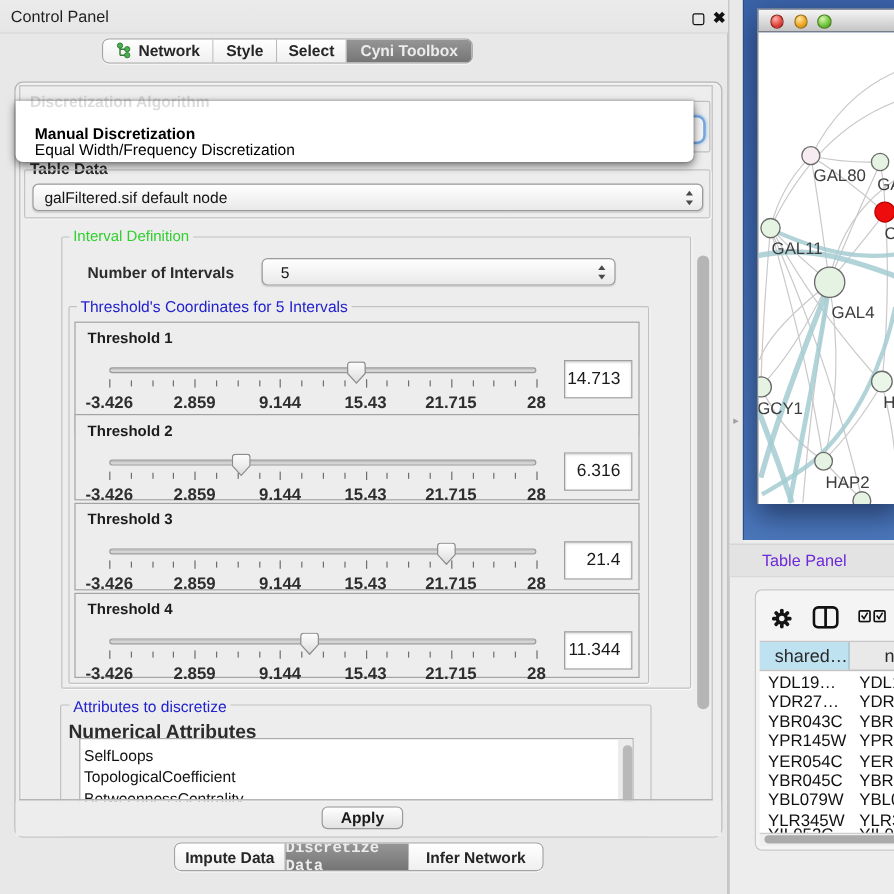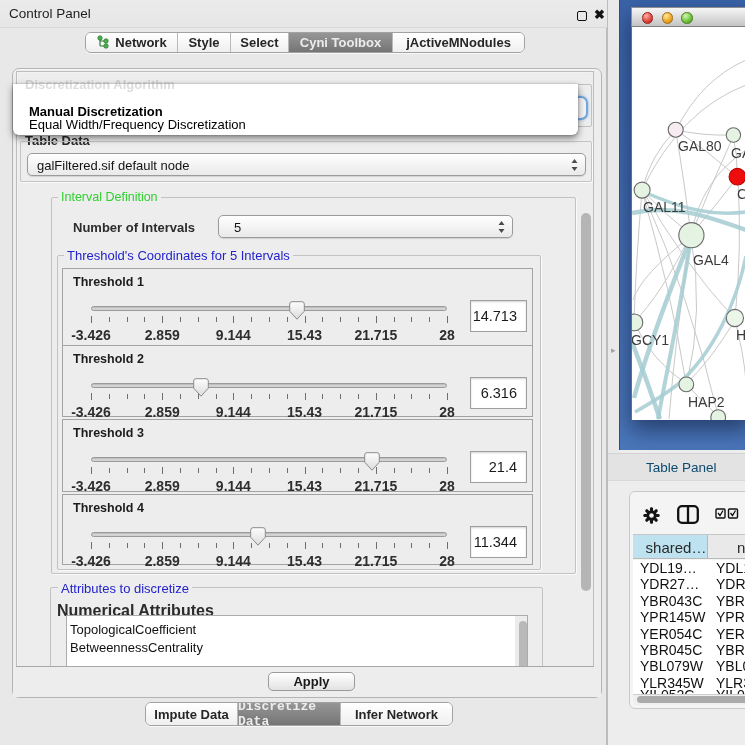--- a/index.html
+++ b/index.html
@@ -43,32 +43,32 @@
   .thumb { position:absolute; top:32px; width:16px; height:19px; transform:translateX(-50%); }
 
   
   #attrlist { position:absolute; left:66px; top:615px; width:462px; height:66px; background:#fff; border:1px solid #ababab; padding-top:4px; }
   #attrlist div { font-size:13px; color:#111; padding-left:3px; height:16px; line-height:16px; margin-top:2px; }
 
   .bluelab { color:#2222cc; }
   .greenlab { color:#2ed02e; }
 
   
-  #applybtn { position:absolute; left:268px; top:672px; width:87px; height:19px; border:1px solid #9a9a9a; border-radius:5px; background:linear-gradient(#ffffff,#e2e2e2); text-align:center; font-size:13px; font-weight:bold; color:#1b1b1b; line-height:17px; }
+  #applybtn { position:absolute; left:268px; top:672px; width:68px; height:19px; border:1px solid #9a9a9a; border-radius:5px; background:linear-gradient(#ffffff,#e2e2e2); text-align:center; font-size:13px; font-weight:bold; color:#1b1b1b; line-height:17px; }
 
   
   #rightbg { left:608px; top:0; width:137px; height:745px; background:#ededed; }
   #desktop { left:619px; top:0; width:126px; height:450px; background:linear-gradient(#3a63a8,#4a77bb); border-left:1px solid #2e4f86; overflow:hidden; }
   #netframe { left:11px; top:7px; width:120px; height:413px; box-shadow:0 10px 22px rgba(0,5,30,.5); }
   #nettitle { position:absolute; left:0; top:0; width:120px; height:20px; background:linear-gradient(#f6f6f6,#c4c4c4); border:1px solid #8f8f8f; border-bottom:1px solid #808080; }
   #netcanvas { position:absolute; left:0; top:20px; width:120px; height:393px; background:#fff; border-left:1px solid #6f6f6f; }
   .tl { position:absolute; top:4px; width:11.5px; height:11.5px; border-radius:50%; }
 
   #tablepanelbar { left:608px; top:453px; width:137px; height:28px; background:#e3e3e3; border-top:1px solid #d2d2d2; border-bottom:1px solid #d9d9d9; }
-  #tablepanelbar span { position:absolute; left:38px; top:6px; font-size:13.5px; color:#0c4a6e; }
+  #tablepanelbar span { position:absolute; left:27px; top:6px; font-size:13.5px; color:#6d28d9; }
   #tblpanel { left:629px; top:491px; width:130px; height:218px; background:#f4f4f4; border:1px solid #c9c9c9; border-radius:6px; }
 
   
   #overlay { left:13px; top:84px; width:565px; height:51px; background:#fff; border-radius:0 0 6px 6px; box-shadow:0 3px 7px rgba(0,0,0,.5), 0 0 2px rgba(0,0,0,.25); }
   #overlay .hint { position:absolute; left:0; right:0; top:2px; text-align:center; font-size:13px; font-weight:bold; color:#bcbcbc; }
   #overlay .r1 { position:absolute; left:16px; top:20px; font-size:13px; font-weight:bold; color:#000; }
   #overlay .r2 { position:absolute; left:16px; top:33px; font-size:13px; color:#000; }
 </style>
 </head>
 <body>
@@ -85,21 +85,20 @@
         <line x1="4" y1="3" x2="4" y2="11" stroke="#2e7d32" stroke-width="1.2"></line>
         <line x1="4" y1="6" x2="10" y2="6" stroke="#2e7d32" stroke-width="1.2"></line>
         <line x1="4" y1="11" x2="10" y2="11" stroke="#2e7d32" stroke-width="1.2"></line>
         <circle cx="4" cy="3" r="2.2" fill="#4caf50" stroke="#2e7d32" stroke-width=".8"></circle>
         <circle cx="10" cy="6" r="2.2" fill="#4caf50" stroke="#2e7d32" stroke-width=".8"></circle>
         <circle cx="10" cy="11" r="2.2" fill="#4caf50" stroke="#2e7d32" stroke-width=".8"></circle>
       </svg>Network</div>
   <div class="s" style="width:53px;">Style</div>
   <div class="s" style="width:58px;">Select</div>
   <div class="s on" style="width:104px;">Cyni Toolbox</div>
-  <div class="s" style="width:131px;">jActiveMNodules</div>
 </div>
 
 <div class="abs" id="content"></div>
 <div class="abs" id="scrollarea"></div>
 
 <div class="abs" style="left:20px; top:84px; width:572px; height:43px; border:1px solid #c0c0c0; border-radius:2px;"></div>
 <div class="abs" style="left:560px; top:96px; width:28px; height:24px; background:#f4f4f4; border:2.5px solid #72a7dd; border-radius:7px; box-shadow:0 0 3px #8ab6e4;"></div>
 
 <div class="grouplab" style="left:25px; top:133px; font-weight:bold; font-size:13px;">Table Data</div>
 <div class="abs" style="left:20px; top:141px; width:572px; height:41px; border:1px solid #c4c4c4; border-radius:2px; box-shadow:1px 1px 0 #fafafa;"></div>
@@ -295,20 +294,21 @@
     </svg>
     <div class="vfield">
       <span>11.344</span>
     </div>
   </div>
 
 <div class="abs" style="left:50px; top:587px; width:493px; height:110px; border:1px solid #c2c2c2; border-radius:2px;"></div>
 <div class="grouplab bluelab" style="left:58px; top:581px; background:#ededed; padding:0 3px; font-size:13px;">Attributes to discretize</div>
 <div class="grouplab" style="left:57px; top:602px; font-weight:bold; font-size:16px;">Numerical Attributes</div>
 <div id="attrlist">
+  <div>SelfLoops</div>
   <div>TopologicalCoefficient</div>
   <div>BetweennessCentrality</div>
 </div>
 <div class="abs" style="left:515px; top:616px; width:12px; height:64px; background:#ececec;"></div>
 <div class="abs" style="left:519px; top:621px; width:8px; height:59px; background:#b9b9b9; border-radius:4px 4px 0 0;"></div>
 
 <div class="abs" style="left:13px; top:668px; width:588px; height:29px; background:#ededed;"></div>
 <div class="abs" style="left:16px; top:666px; width:578px; height:2px; background:#ededed; border-top:1px solid #a8a8a8;"></div>
 <div id="applybtn">Apply</div>
 

